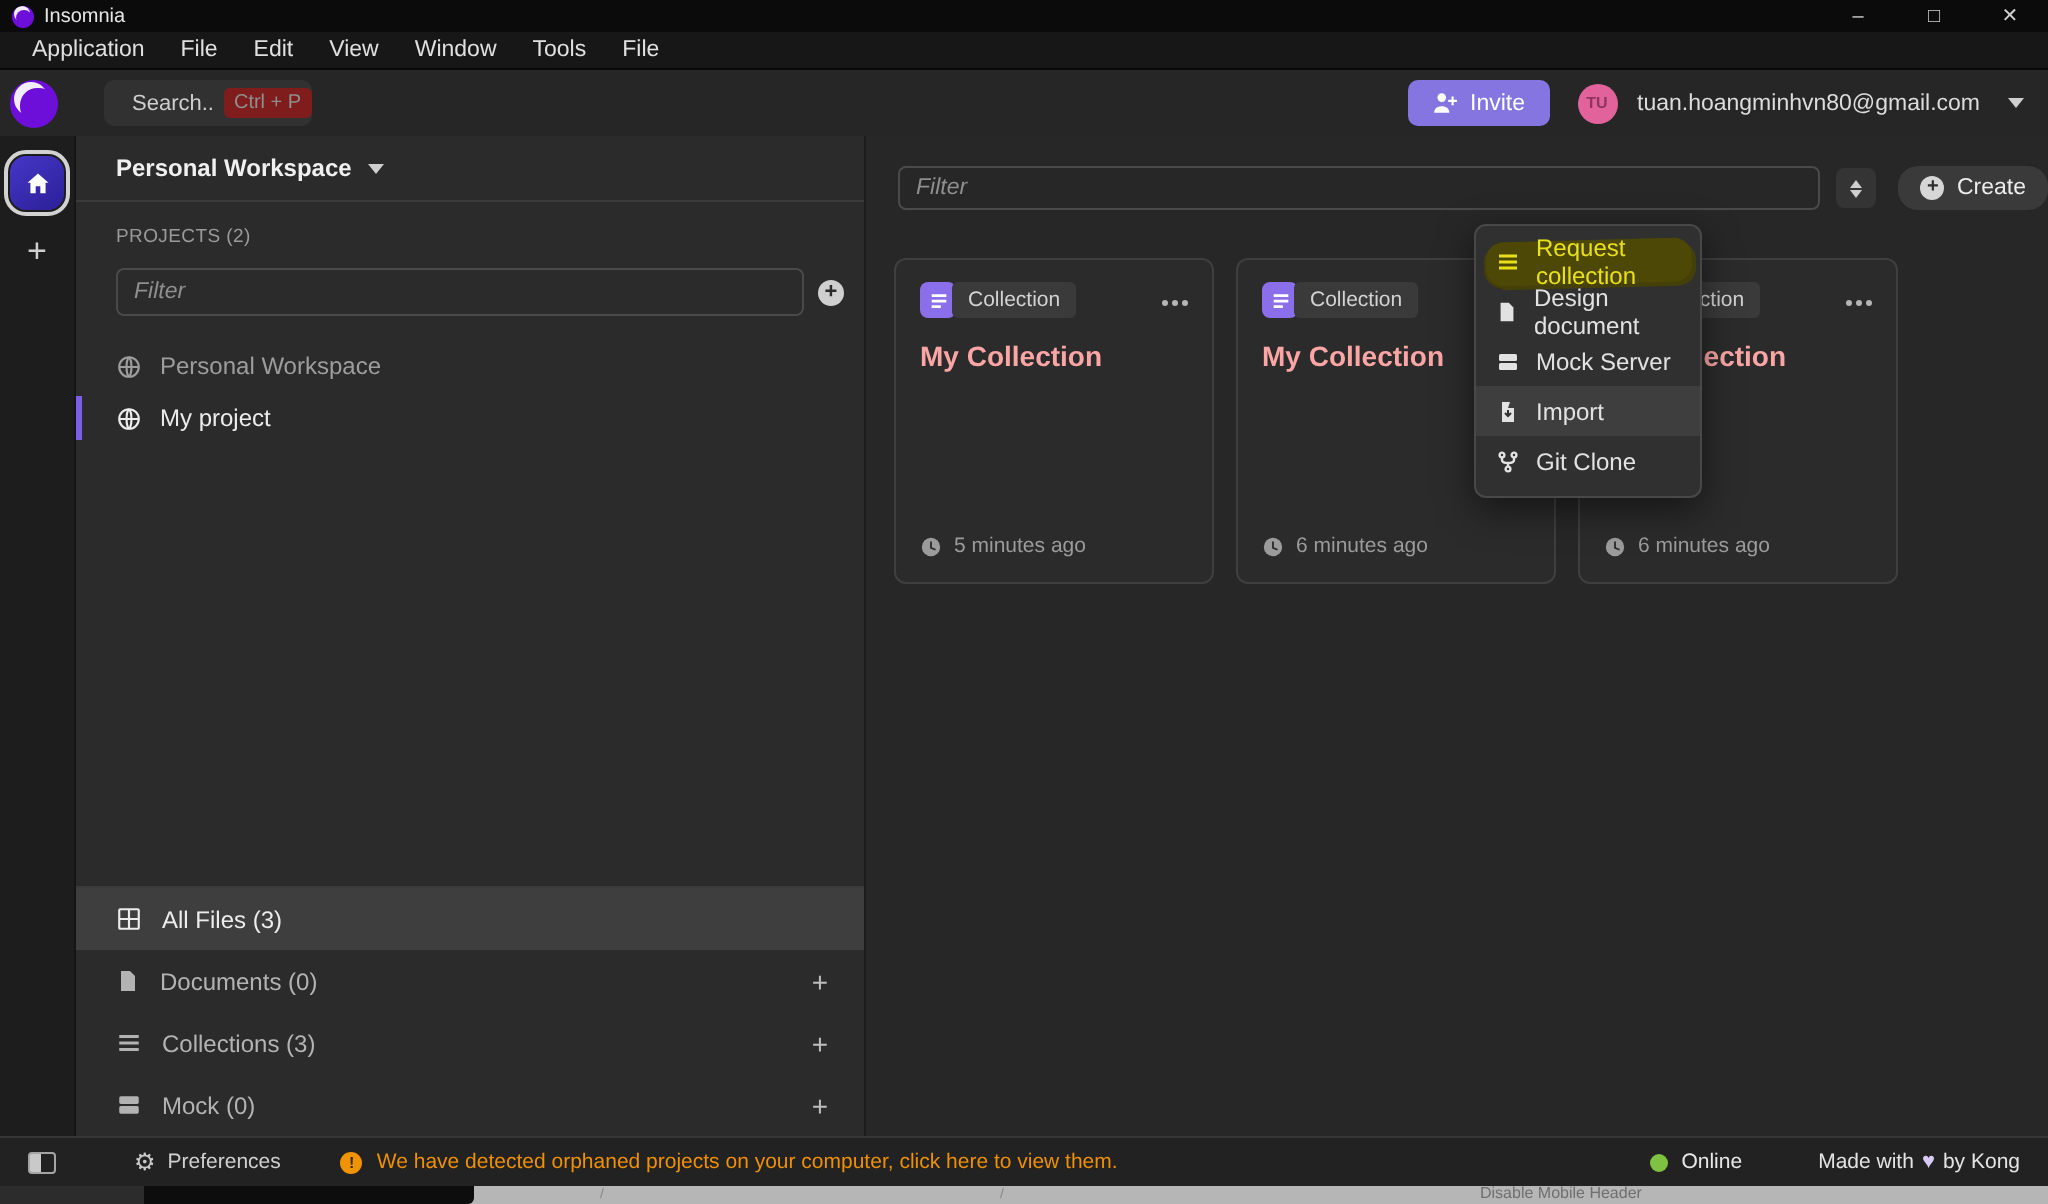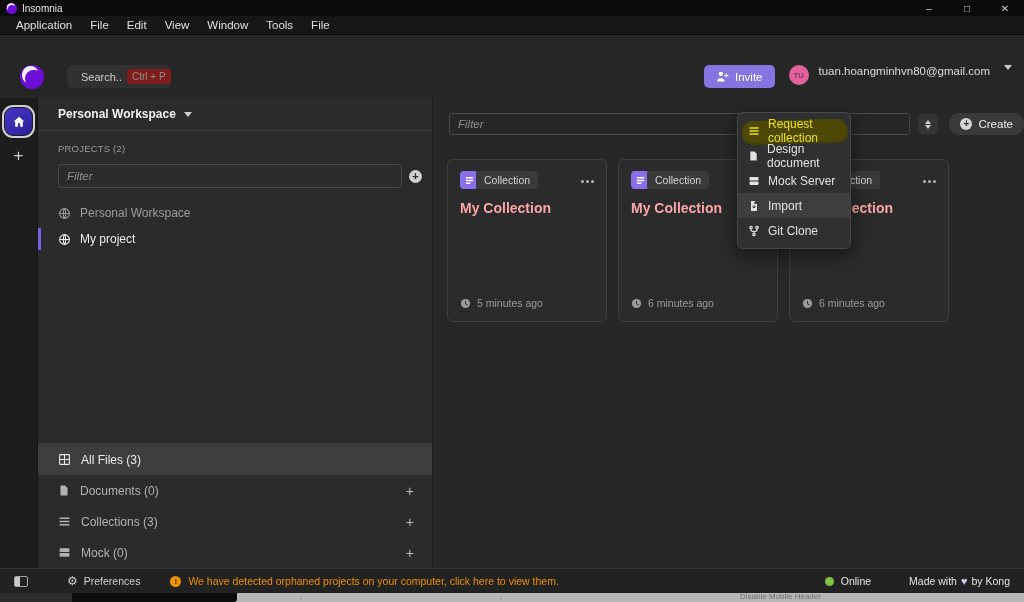--- a/index.html
+++ b/index.html
@@ -16,21 +16,21 @@
   .logo-moon::before { content:""; position:absolute; left:8%; top:6%; width:72%; height:72%; border-radius:50%; background:#f2ecff; }
   .logo-moon::after  { content:""; position:absolute; left:22%; top:20%; width:72%; height:72%; border-radius:50%; background:#6d0fd8; }
   .logo-sm { width:11px; height:11px; }
   .logo-lg { width:24px; height:24px; }
 
   
   .menubar { height:19px; background:#171717; display:flex; align-items:center; padding-left:8px; gap:2px; flex:0 0 auto; border-bottom:1px solid #090909; }
   .menu-item { font-size:11.5px; color:#e0e0e0; padding:2px 8px; }
 
   
-  .appheader { height:33px; background:#262626; display:flex; align-items:flex-start; padding:0 12px 0 20px; flex:0 0 auto; gap:8px;margin-top:30px; }
+  .appheader { height:33px; background:#262626; display:flex; align-items:center; padding:0 12px 0 5px; flex:0 0 auto; gap:8px; }
   .search-pill { margin-left:15px; height:23px; width:104px; background:#313131; border-radius:5px; display:flex; align-items:center; padding:0 5px 0 9px; gap:5px; }
   .search-pill .search-txt { font-size:11px; color:#cfcfcf; flex:1; }
   .kbd { font-size:10px; color:#8f8f8f; background:#7f1d1d; border-radius:3px; padding:2px 5px; white-space:nowrap; }
   .spacer { flex:1; }
   .invite-btn { height:23px; background:#8575e0; border-radius:5px; color:#fff; font-size:11.5px; display:flex; align-items:center; gap:6px; padding:0 12px; }
   .avatar { width:20px; height:20px; border-radius:50%; background:#e2639c; color:#8d3560; font-size:8px; font-weight:bold; display:flex; align-items:center; justify-content:center; margin-left:6px; }
   .account-email { font-size:11.5px; color:#dcdcdc; margin-left:2px; }
   .caret-down { width:0; height:0; border-left:4px solid transparent; border-right:4px solid transparent; border-top:5px solid #cfcfcf; display:inline-block; margin-left:6px; }
 
   

